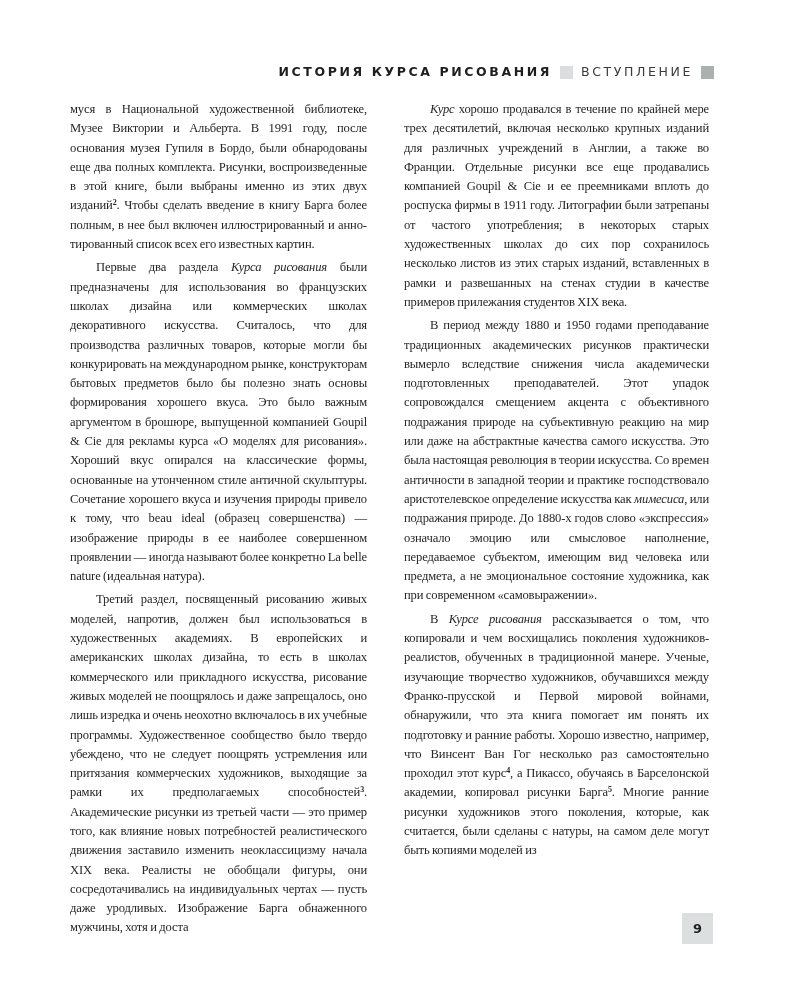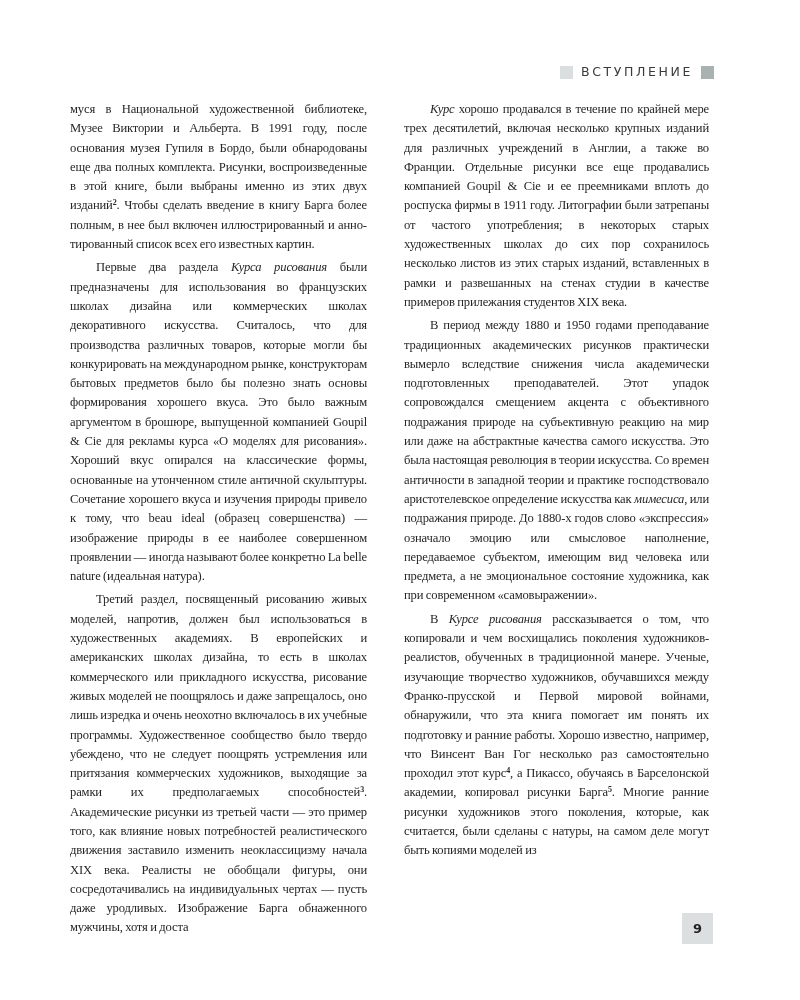--- a/index.html
+++ b/index.html
@@ -79,20 +79,21 @@
     font-family: "DejaVu Sans", sans-serif;
     font-size: 13px;
     font-weight: bold;
     color: #222;
   }
 </style>
 </head>
 <body>
 
 <div class="running-head">
+  <span class="rh-book">ИСТОРИЯ КУРСА РИСОВАНИЯ</span>
   <span class="rh-square light"></span>
   <span class="rh-section">ВСТУПЛЕНИЕ</span>
   <span class="rh-square dark"></span>
 </div>
 
 <div class="column col-left">
     <p class="para"><span>муся в Национальной художественной библио­теке, Музее Виктории и Альберта. В 1991 году, после основания музея Гупиля в Бордо, были обнародованы еще два полных комплекта. Ри­сунки, воспроизведенные в этой книге, были выбраны именно из этих двух изданий</span><sup>2</sup><span>. Чтобы сделать введение в книгу Барга более полным, в нее был включен иллюстрированный и анно­тированный список всех его известных картин.</span></p>
     <p class="para indent"><span>Первые два раздела </span><em>Курса рисования</em><span> были предназначены для использования во фран­цузских школах дизайна или коммерческих школах декоративного искусства. Считалось, что для производства различных товаров, кото­рые могли бы конкурировать на международ­ном рынке, конструкторам бытовых предметов было бы полезно знать основы формирования хорошего вкуса. Это было важным аргументом в брошюре, выпущенной компанией Goupil &amp; Cie для рекламы курса «О моделях для рисова­ния». Хороший вкус опирался на классические формы, основанные на утонченном стиле ан­тичной скульптуры. Сочетание хорошего вкуса и изучения природы привело к тому, что beau ideal (образец совершенства) — изображение природы в ее наиболее совершенном прояв­лении — иногда называют более конкретно La belle nature (идеальная натура).</span></p>
     <p class="para indent"><span>Третий раздел, посвященный рисованию живых моделей, напротив, должен был исполь­зоваться в художественных академиях. В евро­пейских и американских школах дизайна, то есть в школах коммерческого или прикладного искусства, рисование живых моделей не поощ­рялось и даже запрещалось, оно лишь изред­ка и очень неохотно включалось в их учебные программы. Художественное сообщество было твердо убеждено, что не следует поощрять устремления или притязания коммерческих художников, выходящие за рамки их предпо­лагаемых способностей</span><sup>3</sup><span>. Академические ри­сунки из третьей части — это пример того, как влияние новых потребностей реалистического движения заставило изменить неоклассицизму начала XIX века. Реалисты не обобщали фигу­ры, они сосредотачивались на индивидуальных чертах — пусть даже уродливых. Изображение Барга обнаженного мужчины, хотя и доста­</span></p>
   </div>

